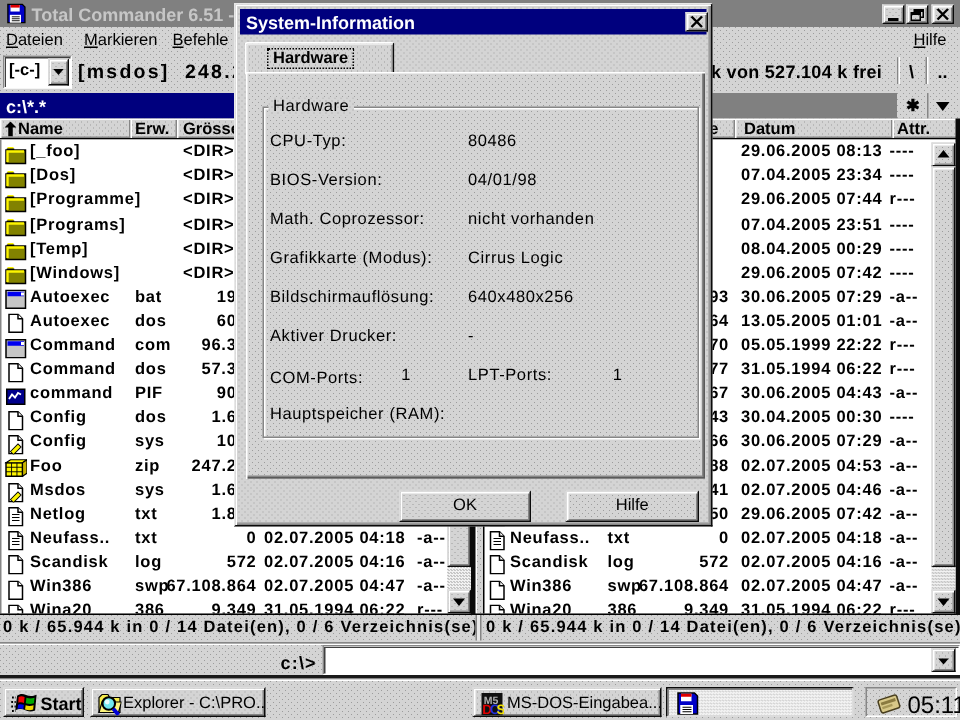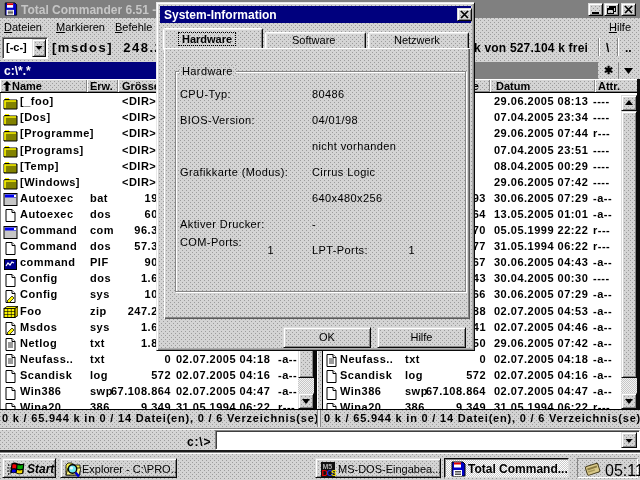--- a/index.html
+++ b/index.html
@@ -728,21 +728,21 @@
   <div class="abs raised d" style="left:405px;top:1px;width:16px;height:16px;">
         <svg width="14" height="16" viewBox="0 0 14 16">
           <path d="M3.5 6 L10.5 6 L7 10 Z" fill="#000"></path>
         </svg>
       </div>
  </div>
 </div>
 <div class="abs" style="left:0;top:450px;width:640px;height:2px;background:#1a1a1a;"></div>
 
 <div class="abs d" style="left:0;top:453px;width:640px;height:27px;border-top:1px solid #fff;box-shadow:0 -1px 0 #868686;">
- <div class="abs raised d" style="left:2px;top:4px;width:54px;height:20px;font-style:italic;">
+ <div class="abs raised d" style="left:2px;top:4px;width:54px;height:20px;">
   <span class="abs" id="winflag" style="left:4px;top:1px;">
         <svg width="20" height="17" viewBox="0 0 20 17">
           <path d="M1 5 h2.5 M0.5 8 h3 M0.5 11 h3 M1 14 h2.5" stroke="#000" stroke-width="1.3" stroke-dasharray="1.2 1"></path>
           <g transform="translate(3.2,1.2)">
             <path d="M1.2 2.6 C3.2 1 5.2 1.2 7.2 2.1 C9.2 3 11.2 3.2 14.2 2 L13.2 12.4 C10.4 13.6 8.4 13.2 6.4 12.2 C4.4 11.2 2.6 11.1 0 12.3 Z" fill="#000"></path>
             <path d="M2.2 3.5 C3.5 2.8 4.8 2.9 6.2 3.5 L5.8 7.4 C4.5 6.9 3.3 6.8 2 7.3 Z" fill="#f00000"></path>
             <path d="M7.4 3.9 C9 4.5 10.8 4.6 12.8 3.9 L12.4 7.6 C10.6 8.3 9 8.2 7 7.6 Z" fill="#00a800"></path>
             <path d="M1.9 8.6 C3.2 8.1 4.4 8.2 5.7 8.7 L5.3 11.6 C4 11.1 2.8 11 1.5 11.5 Z" fill="#0000e8"></path>
             <path d="M6.9 8.9 C8.5 9.5 10.2 9.6 12.2 8.9 L11.9 11.8 C10.1 12.5 8.5 12.4 6.5 11.8 Z" fill="#f0d800"></path>
           </g>
@@ -777,21 +777,20 @@
  <div class="abs dw" style="left:444px;top:4px;width:125px;height:20px;overflow:hidden;border:1px solid;border-color:#0a0a0a #dcdcdc #dcdcdc #0a0a0a;box-shadow:inset 1px 1px 0 #868686;">
   <span class="abs" id="ic-tc" style="left:5px;top:2px;">
         <svg width="16" height="16" viewBox="0 0 16 16">
           <path d="M2 1 h11 l2 2 v12 h-13 z" fill="#0000c8" stroke="#000"></path>
           <rect x="4" y="1.5" width="7" height="5" fill="#fff"></rect>
           <rect x="4" y="1.5" width="7" height="2" fill="#e00000"></rect>
           <rect x="3.5" y="9" width="8.5" height="6" fill="#fff"></rect>
           <path d="M5 10.5 h6 M5 12 h6 M5 13.5 h6" stroke="#000" stroke-width="0.7"></path>
         </svg>
       </span>
-  <span class="abs b" style="left:23px;top:3px;font-size:12px;white-space:nowrap;">Total Command...</span>
  </div>
  <div class="abs" style="left:577px;top:4px;width:61px;height:20px;border:1px solid;border-color:#868686 #fff #fff #868686;">
   <span class="abs" id="ic-tray" style="left:6px;top:2px;">
         <svg width="17" height="16" viewBox="0 0 17 16">
           <g transform="rotate(-18 8 8)">
             <rect x="2" y="4" width="13" height="9" rx="1.5" fill="#d8c888" stroke="#4a4020"></rect>
             <rect x="3.5" y="6" width="10" height="2" fill="#8a7a40"></rect>
             <rect x="3.5" y="9" width="7" height="1.5" fill="#a89858"></rect>
           </g>
         </svg>
@@ -806,40 +805,37 @@
   <span class="abs raised d" style="left:297px;top:2px;width:15px;height:13px;">
         <svg width="13" height="11" viewBox="0 0 13 11">
           <path d="M3 2 L10 9 M10 2 L3 9" stroke="#000" stroke-width="1.6"></path>
         </svg>
       </span>
  </div>
 
  <div class="abs d raised2" style="left:6px;top:25px;width:100px;height:22px;border:1px solid;border-color:#fff #0a0a0a transparent #fff;border-radius:2px 2px 0 0;">
   <span class="abs b" style="left:14px;top:3px;border:1px dotted #000;padding:0 3px;">Hardware</span>
  </div>
- <div class="abs d raised2" style="left:108px;top:29px;width:101px;height:18px;border:1px solid;border-color:#fff #0a0a0a transparent #fff;border-radius:2px 2px 0 0;">
-  <span class="abs" style="left:26px;top:1px;">Software</span>
- </div>
- <div class="abs d raised2" style="left:211px;top:29px;width:101px;height:18px;border:1px solid;border-color:#fff #0a0a0a transparent #fff;border-radius:2px 2px 0 0;">
-  <span class="abs" style="left:25px;top:1px;">Netzwerk</span>
- </div>
 
  <div class="abs d" style="left:7px;top:45px;width:306px;height:271px;box-shadow:inset 1px 1px 0 #fff,inset -1px -1px 0 #5a5a5a,inset -2px -2px 0 #868686;letter-spacing:0.4px;">
   <div class="abs" style="left:11px;top:23px;width:291px;height:221px;border:1px solid #868686;box-shadow:1px 1px 0 #fff,inset 1px 1px 0 #fff;"></div>
   <div class="abs d" style="left:15px;top:17px;padding:0 3px;">Hardware</div>
   <div class="abs" style="left:16px;top:40px;">CPU-Typ:</div>
       <div class="abs" style="left:148px;top:40px;">80486</div>
   <div class="abs" style="left:16px;top:66px;">BIOS-Version:</div>
       <div class="abs" style="left:148px;top:66px;">04/01/98</div>
+  <div class="abs" style="left:16px;top:92px;">Math. Coprozessor:</div>
       <div class="abs" style="left:148px;top:92px;">nicht vorhanden</div>
   <div class="abs" style="left:16px;top:118px;">Grafikkarte (Modus):</div>
       <div class="abs" style="left:148px;top:118px;">Cirrus Logic</div>
+  <div class="abs" style="left:16px;top:144px;">Bildschirmauflösung:</div>
       <div class="abs" style="left:148px;top:144px;">640x480x256</div>
   <div class="abs" style="left:16px;top:170px;">Aktiver Drucker:</div>
       <div class="abs" style="left:148px;top:170px;">-</div>
-  <div class="abs" style="left:16px;top:188px;">COM-Ports:</div>
+  <div class="abs" style="left:16px;top:198px;">COM-Ports:</div>
       <div class="abs" style="left:72px;top:196px;width:38px;text-align:right;">1</div>
   <div class="abs" style="left:148px;top:196px;">LPT-Ports:</div>
       <div class="abs" style="left:213px;top:196px;width:38px;text-align:right;">1</div>
+  <div class="abs" style="left:16px;top:222px;">Hauptspeicher (RAM):</div>
  </div>
- <div class="abs raised d" style="left:126px;top:324px;width:88px;height:21px;text-align:center;line-height:19px;">OK</div>
+ <div class="abs raised d" style="left:109px;top:324px;width:88px;height:21px;text-align:center;line-height:19px;">OK</div>
  <div class="abs raised d" style="left:220px;top:324px;width:89px;height:21px;text-align:center;line-height:19px;">Hilfe</div>
 </div>
 
 </body></html>

